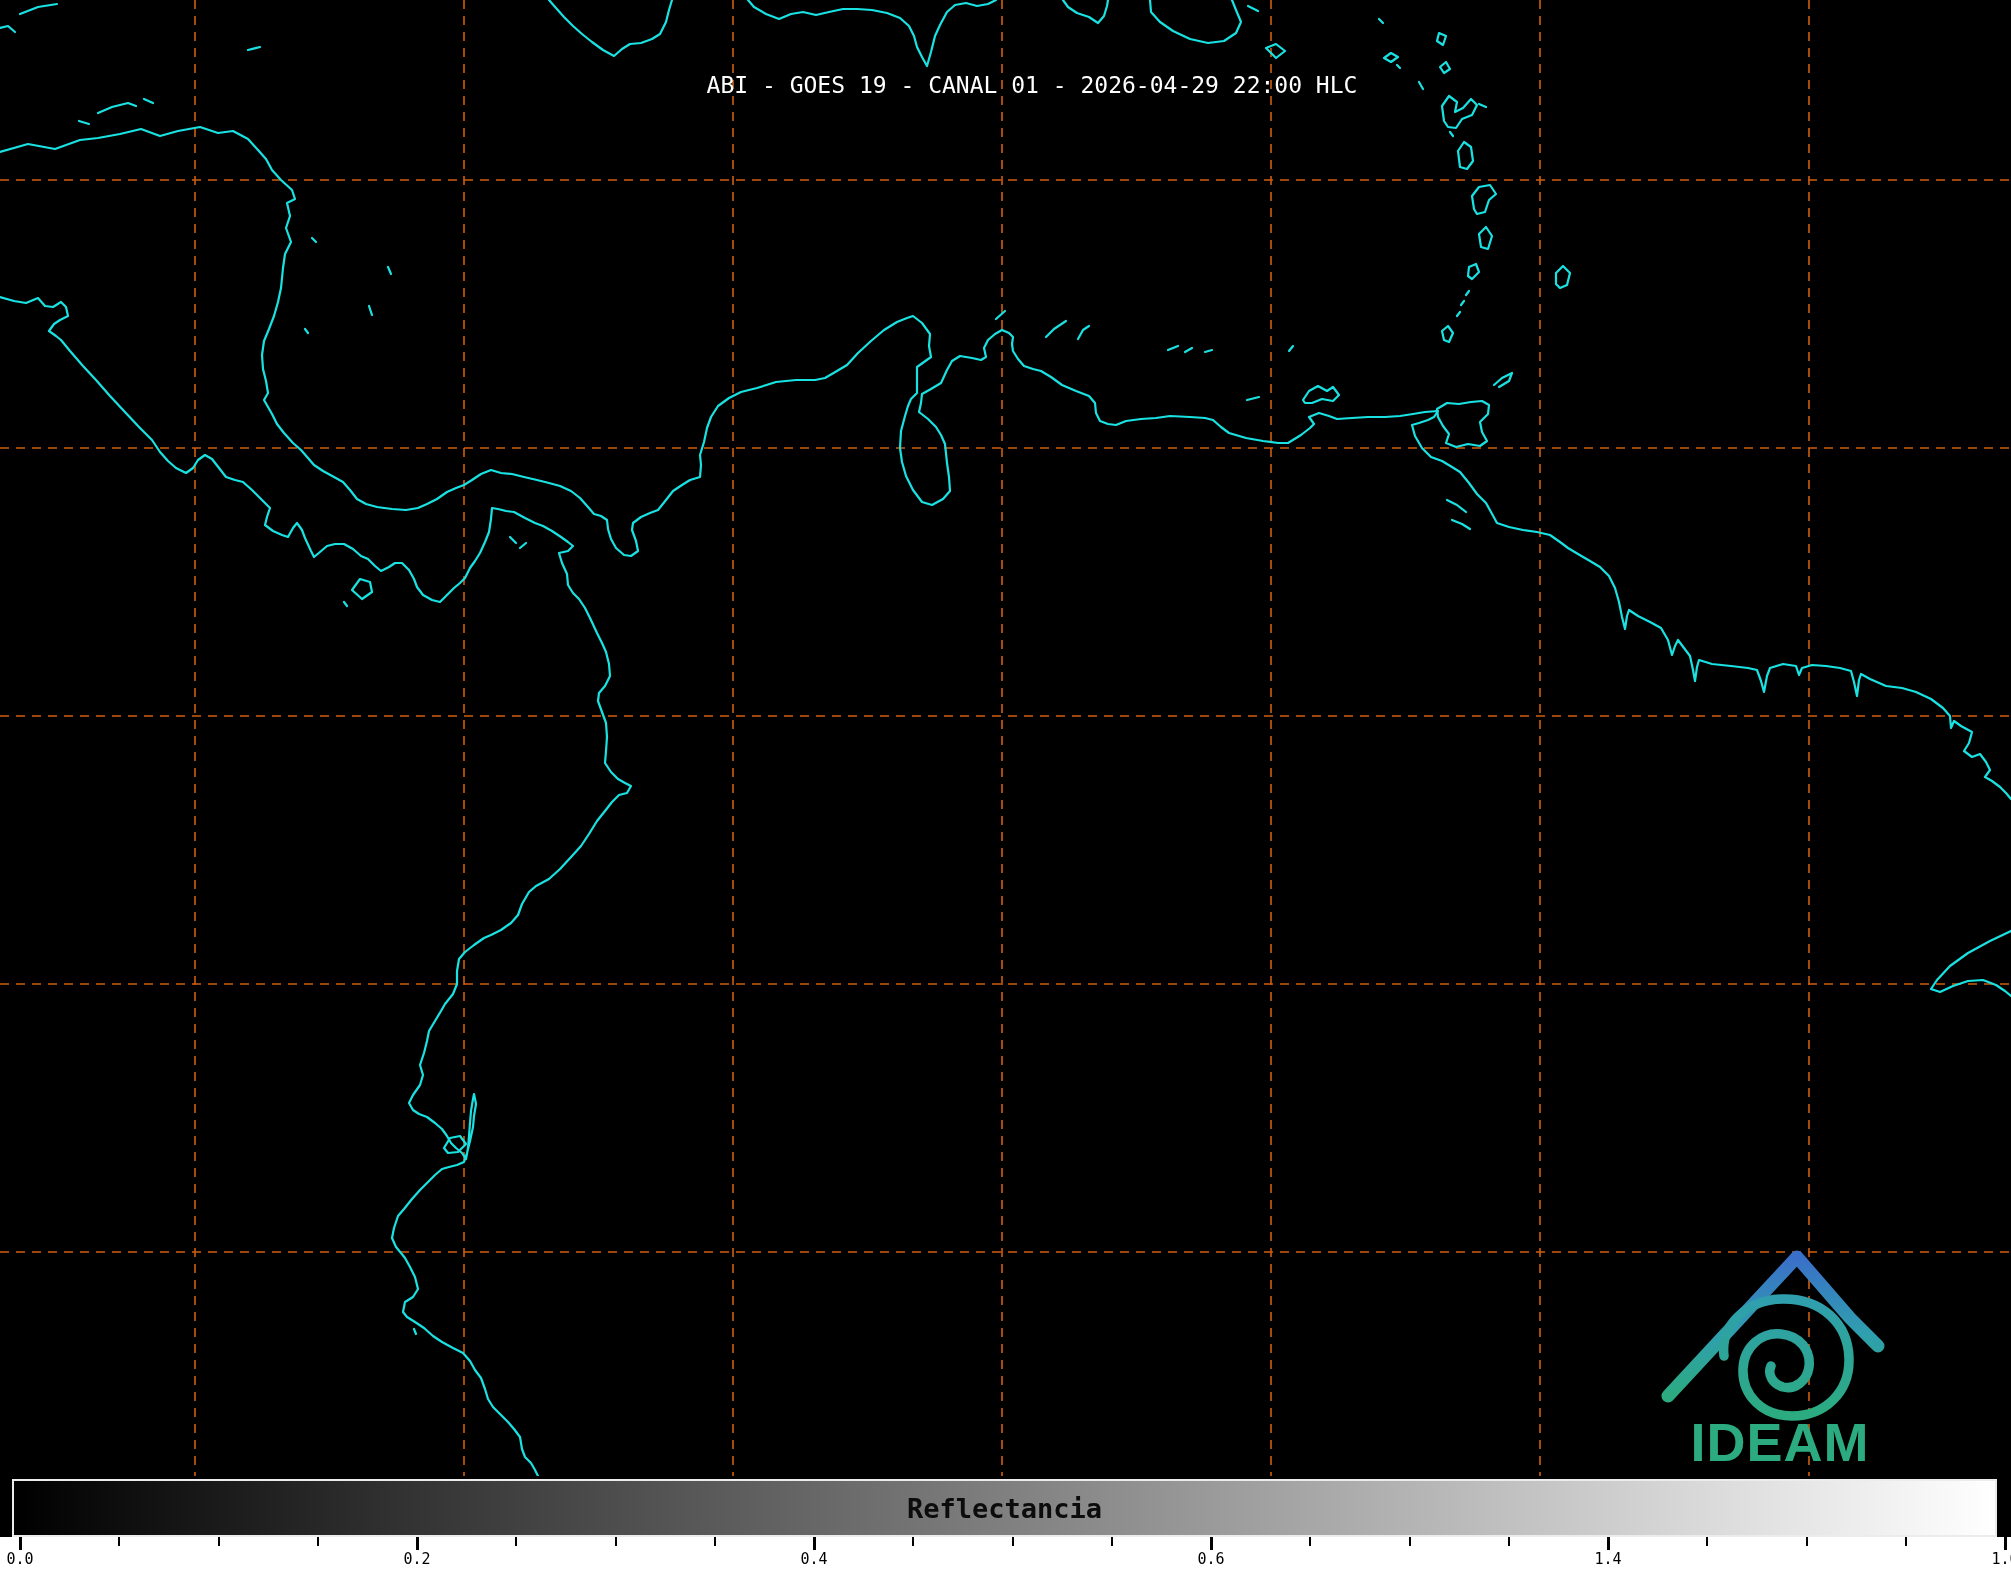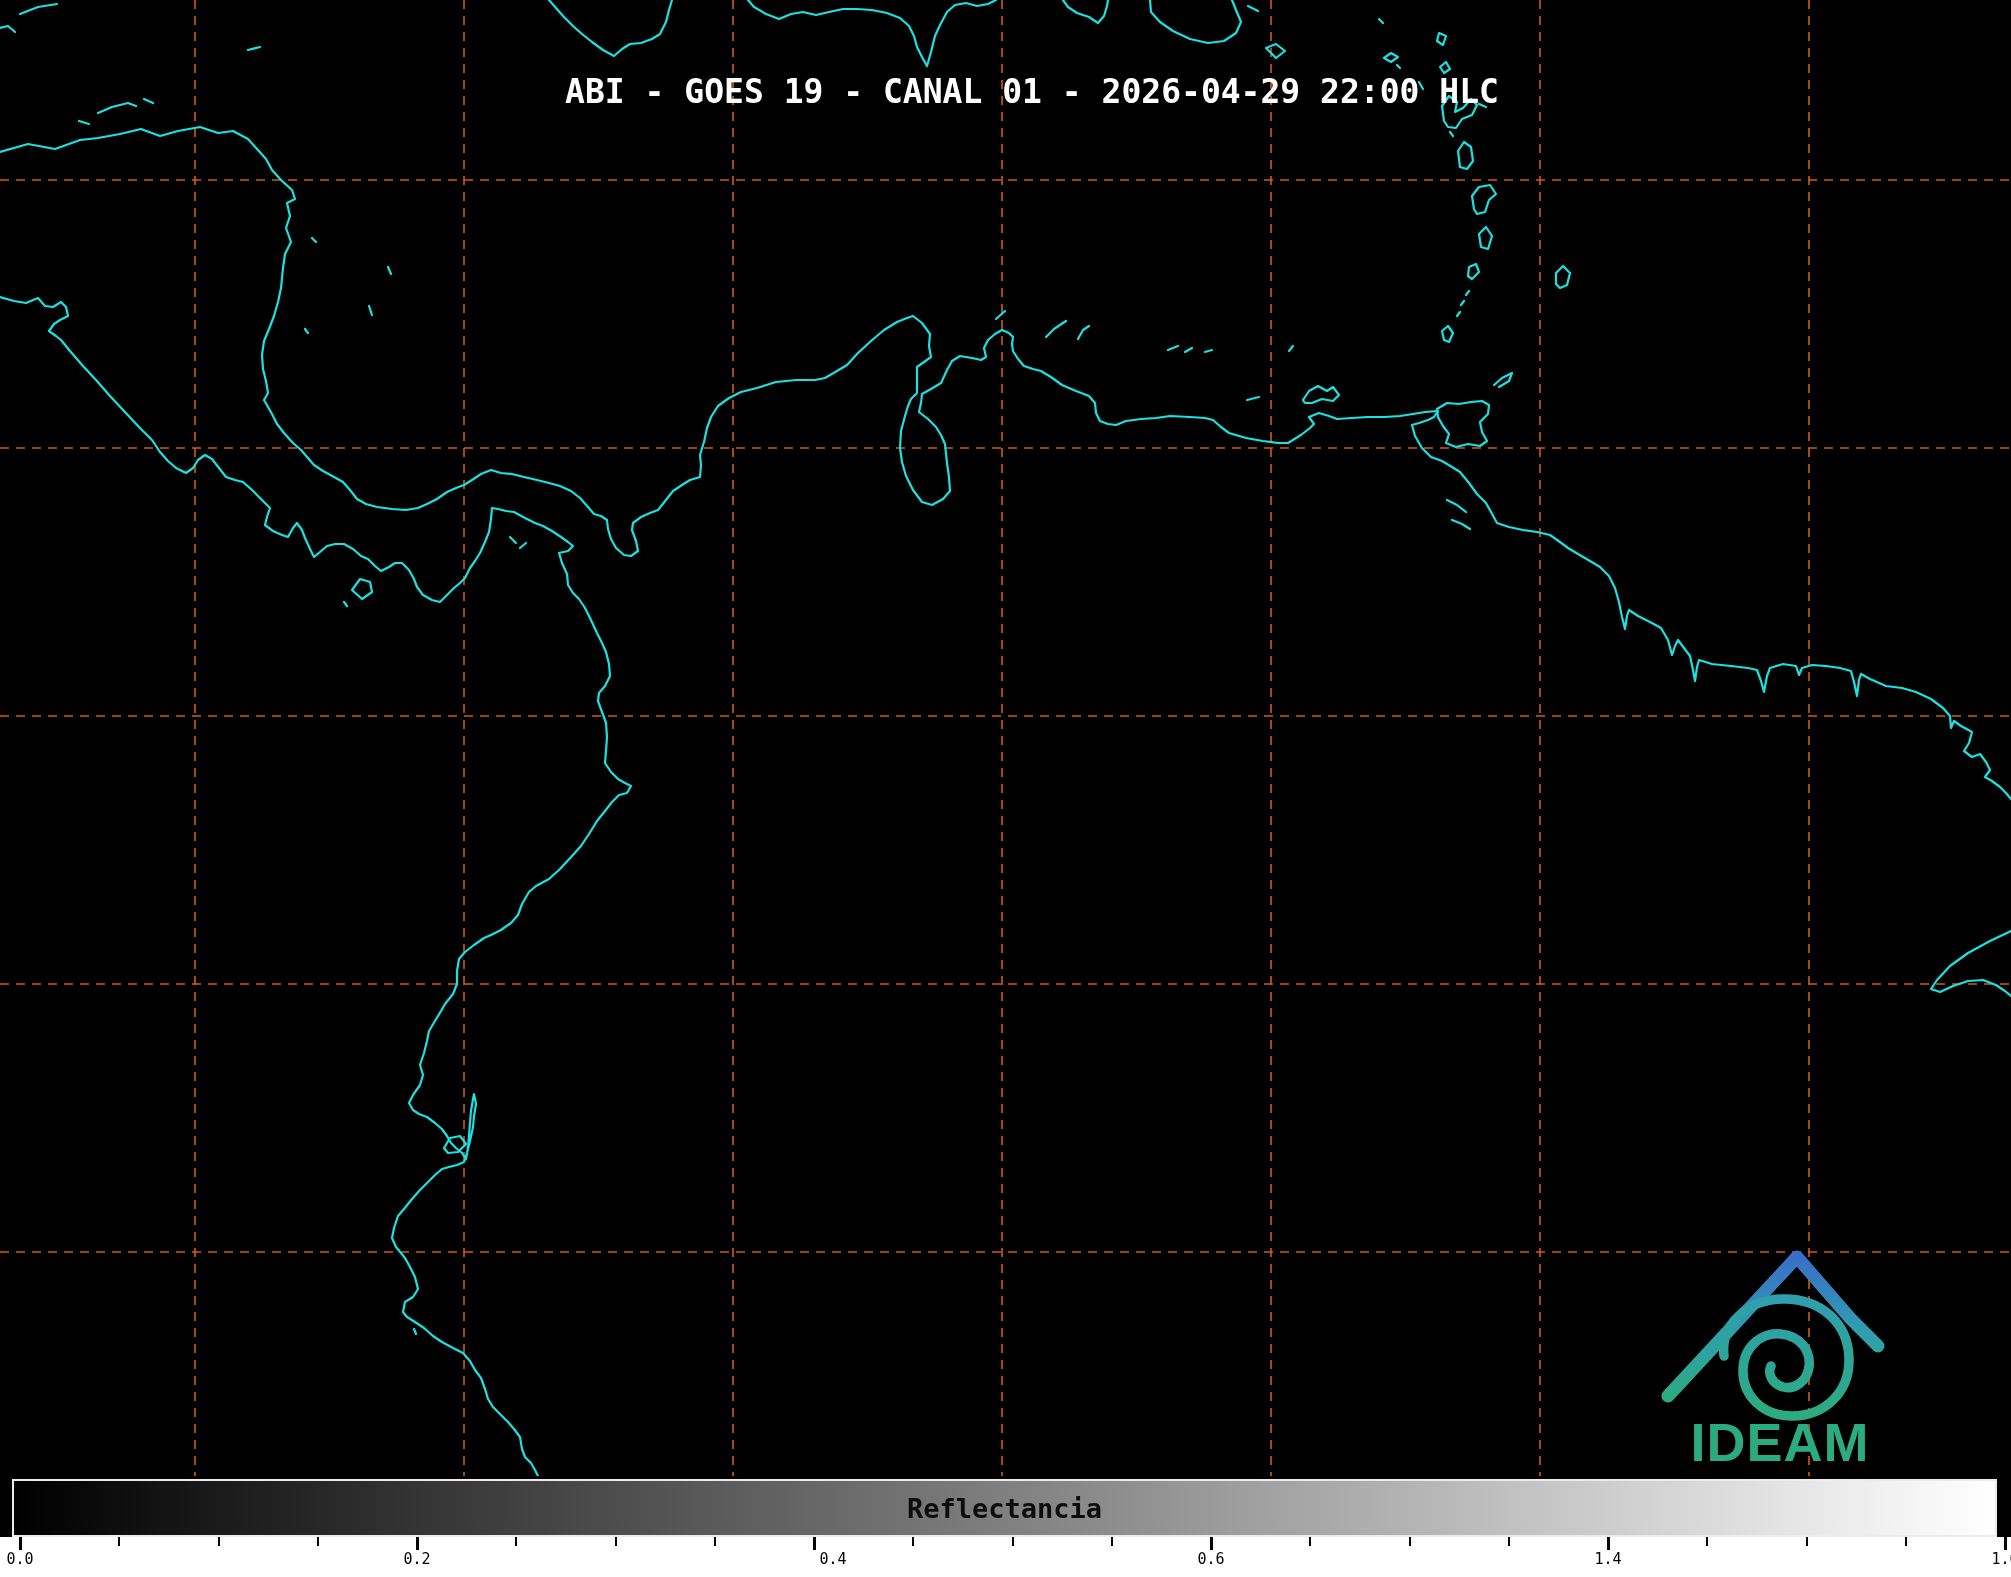--- a/index.html
+++ b/index.html
@@ -1,21 +1,21 @@
 <!DOCTYPE html>
 <html><head>
 <meta charset="utf-8">
 <style>
   html,body{margin:0;padding:0;background:#000;}
   #app{position:relative;width:2011px;height:1577px;background:#000;overflow:hidden;
        font-family:"DejaVu Sans Mono",monospace;}
   #map{position:absolute;left:0;top:0;width:2011px;height:1476px;background:#000;}
   #map-svg{position:absolute;left:0;top:0;}
   #title{position:absolute;left:1032px;top:72px;transform:translateX(-50%);
-         white-space:nowrap;color:#ffffff;font-size:33px;font-weight:700;
+         white-space:nowrap;color:#ffffff;font-size:23px;font-weight:400;
          letter-spacing:0px;font-family:"DejaVu Sans Mono",monospace;}
   #logo{position:absolute;left:1650px;top:1238px;}
   #colorbar{position:absolute;left:12px;top:1479px;width:1985px;height:58px;
             box-sizing:border-box;border:2px solid #ececec;
             background:linear-gradient(to right,#000000,#ffffff);}
   #cb-label{position:absolute;left:0;top:0;width:100%;height:100%;
             display:flex;align-items:center;justify-content:center;
             color:#0c0c0c;font-size:27px;font-weight:bold;
             font-family:"DejaVu Sans Mono",monospace;}
   #cb-axis{position:absolute;left:0;top:1537px;width:2011px;height:40px;background:#ffffff;}
@@ -146,18 +146,18 @@
       <div class="cb-tick minor" style="left: 1309.25px;"></div>
       <div class="cb-tick minor" style="left: 1408.5px;"></div>
       <div class="cb-tick minor" style="left: 1507.75px;"></div>
       <div class="cb-tick major" style="left: 1606.5px;"></div>
       <div class="cb-tick minor" style="left: 1706.25px;"></div>
       <div class="cb-tick minor" style="left: 1805.5px;"></div>
       <div class="cb-tick minor" style="left: 1904.75px;"></div>
       <div class="cb-tick major" style="left: 2003.5px;"></div>
       <div class="cb-tick-label" style="left: 20px;">0.0</div>
       <div class="cb-tick-label" style="left: 417px;">0.2</div>
-      <div class="cb-tick-label" style="left: 833px; text-align: right;">0.4</div>
+      <div class="cb-tick-label" style="left: 814px; text-align: right;">0.4</div>
       <div class="cb-tick-label" style="left: 1211px;">0.6</div>
       <div class="cb-tick-label" style="left: 1608px;">1.4</div>
       <div class="cb-tick-label" style="left: 2005px;">1.0</div>
     </div>
 </div>
 
 </body></html>

